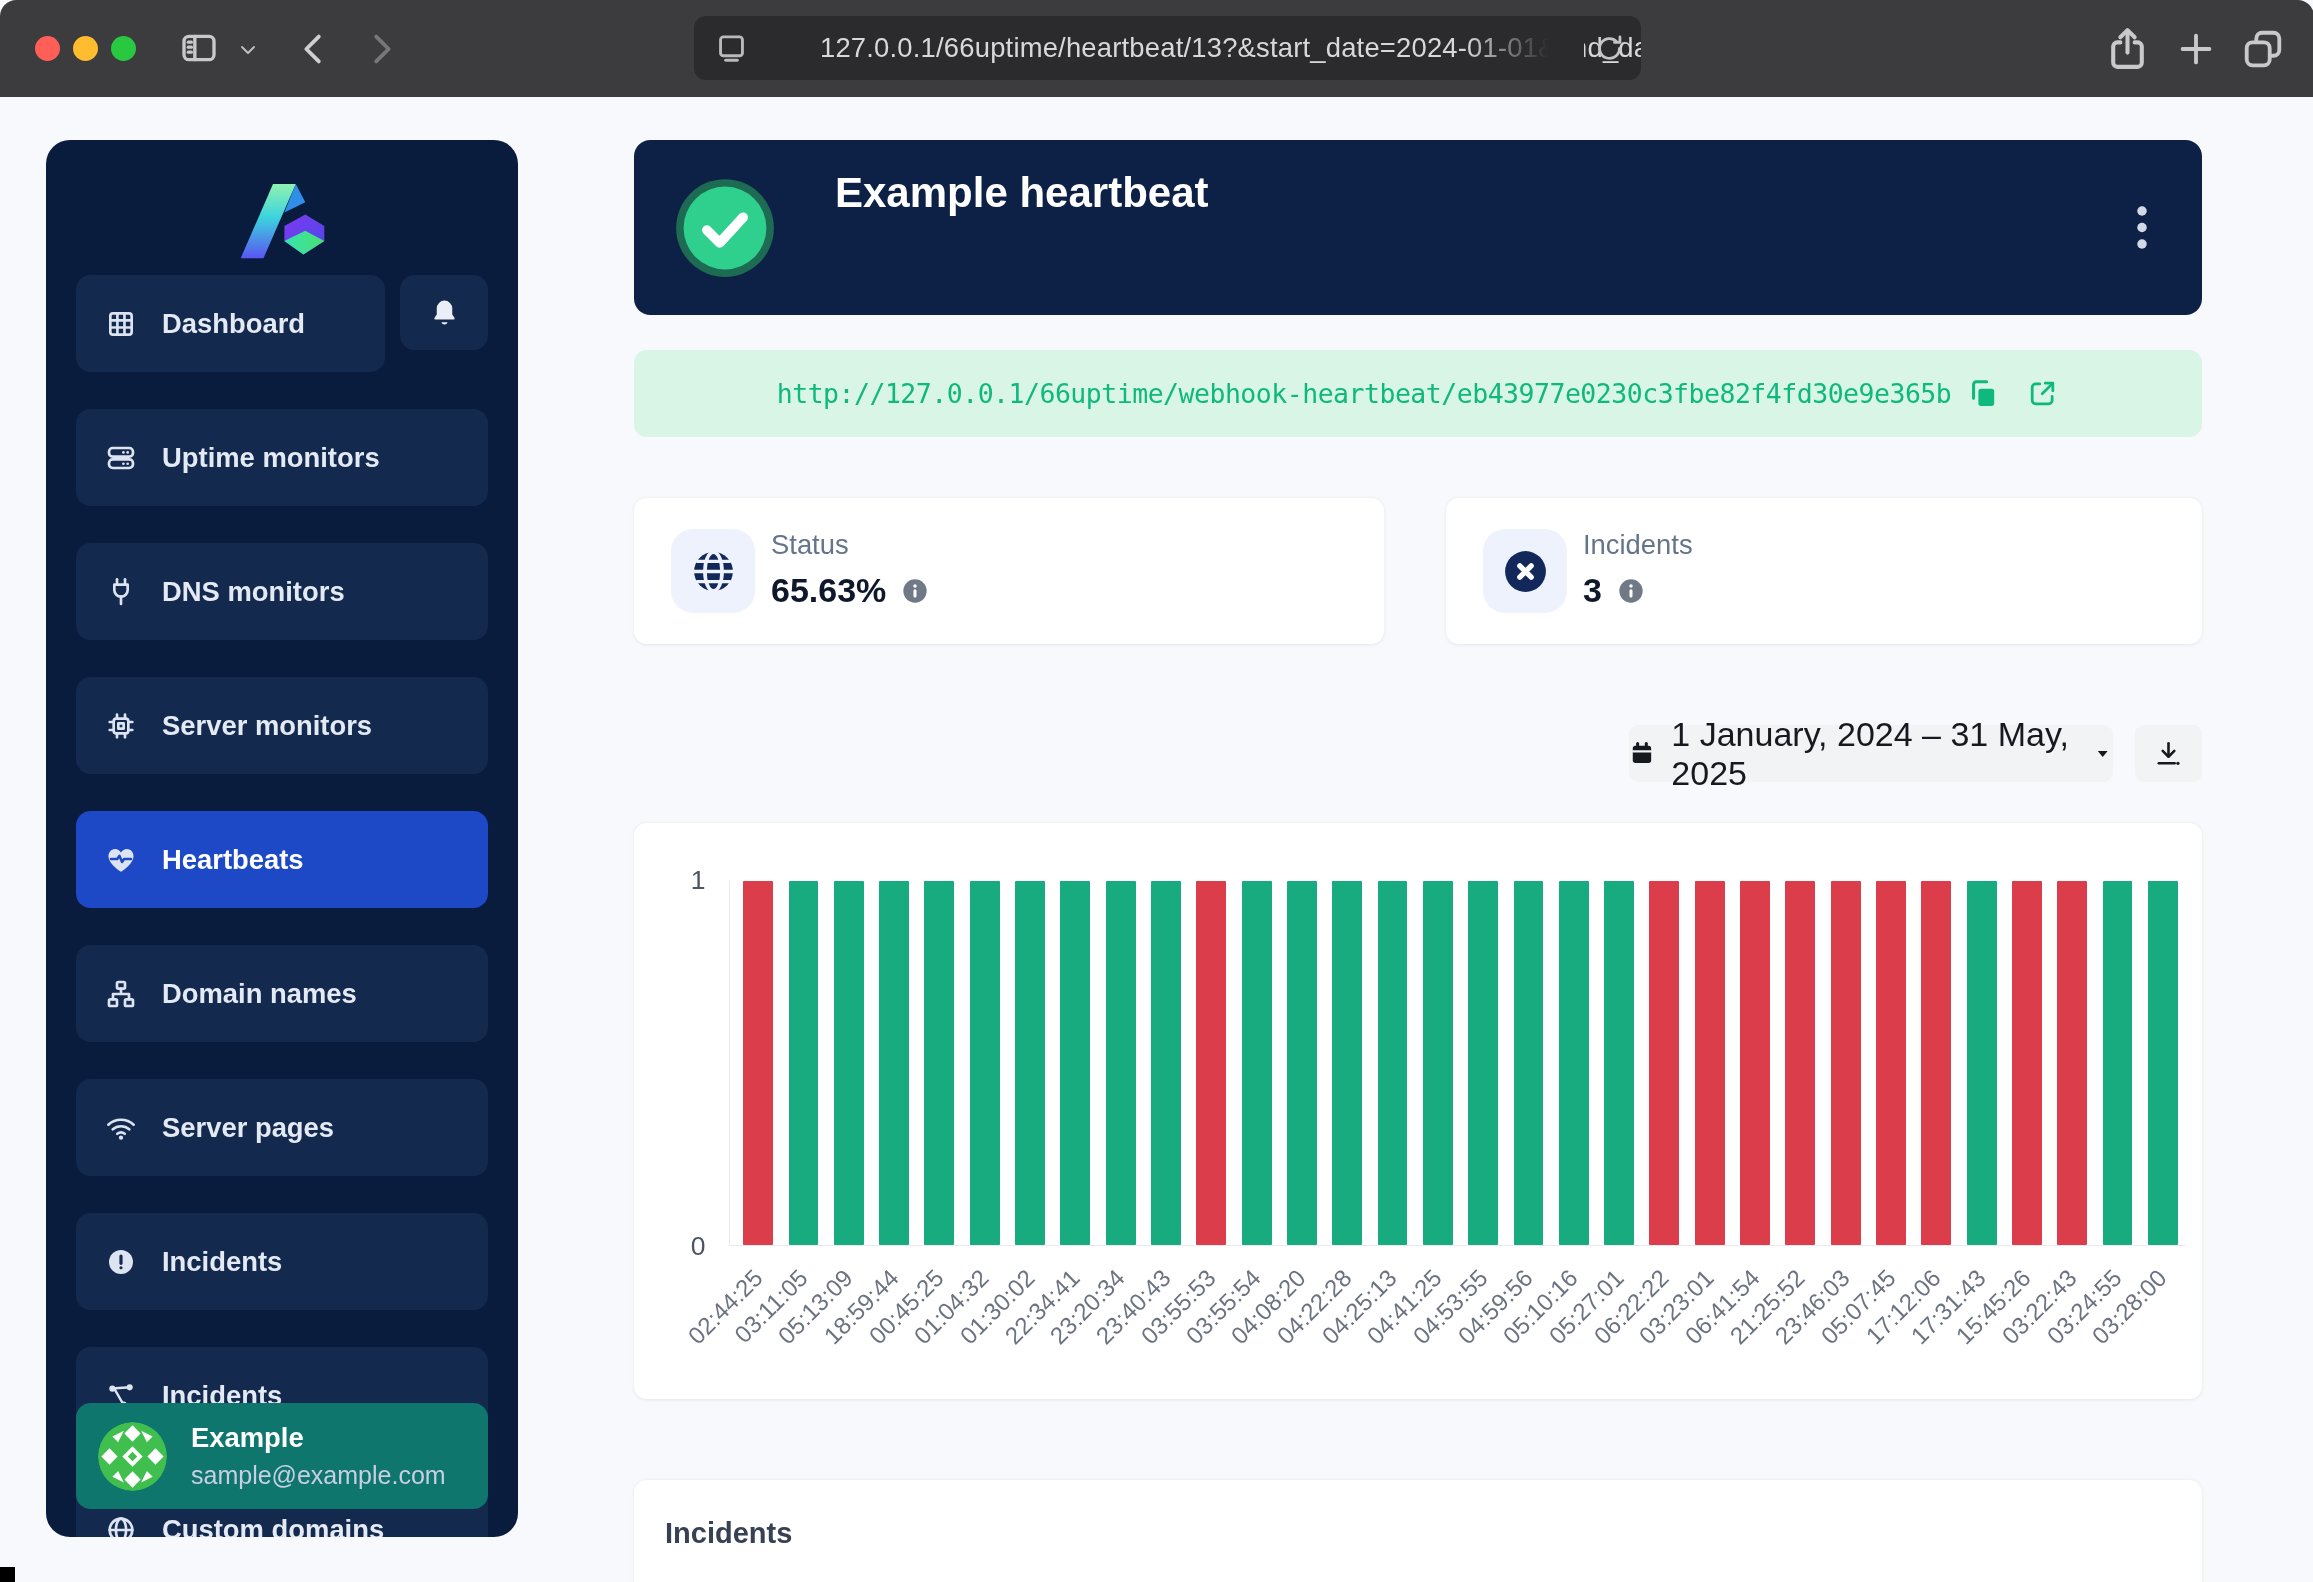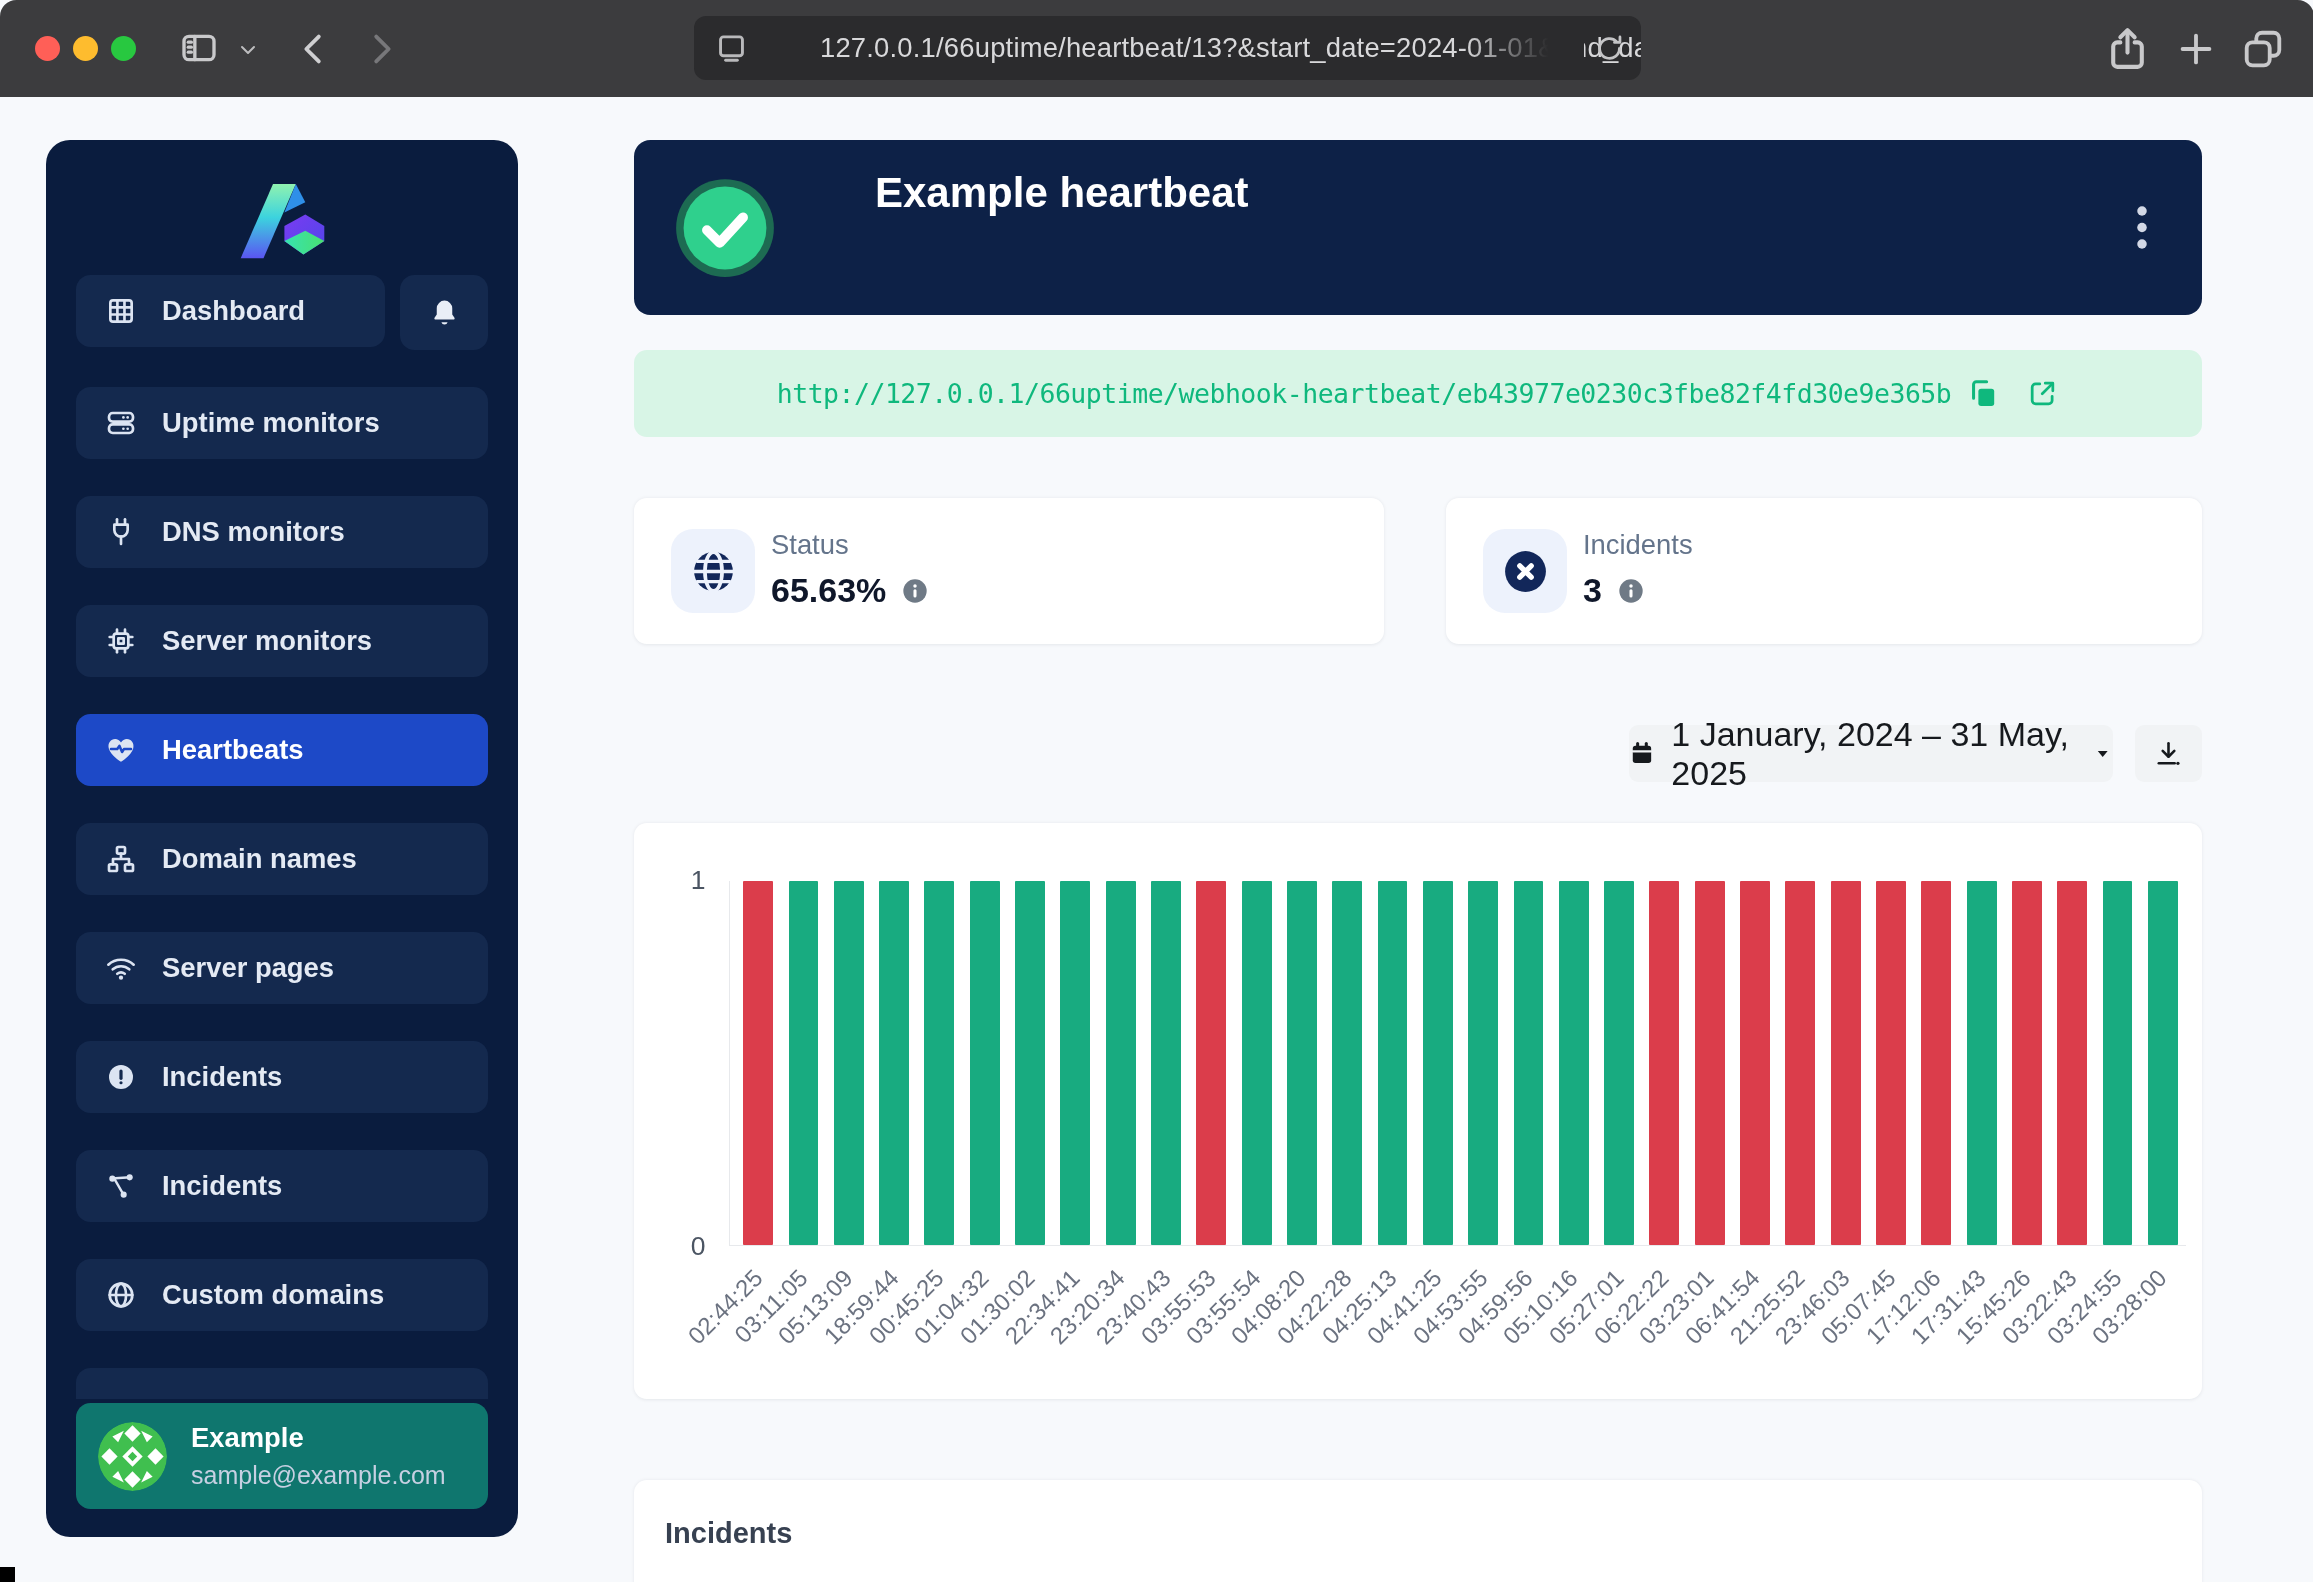--- a/index.html
+++ b/index.html
@@ -24,35 +24,35 @@
   .urlfield .pageic { width:35px; height:35px; margin-left:20px; color:#b9b9bb; flex:0 0 auto; }
   .urlfield .urltext { margin-left:71px; font-size:27.4px; color:#d8d8da; white-space:nowrap; letter-spacing:0.2px; }
   .urlfade { position:absolute; right:57px; top:0; width:119px; height:64px; background:linear-gradient(90deg, rgba(43,43,45,0), #2b2b2d 70%); }
   .reloadic { position:absolute; right:14.6px; top:15.5px; width:33px; height:33px; color:#c4c4c6; }
 
   
   .sidebar { position:absolute; left:46px; top:140px; width:472px; height:1397px; background:#0a1c3e; border-radius:24px; overflow:hidden; }
   .logo { width:117px; height:95px; margin:27.4px auto 12.8px auto; }
   .nav { padding:0 30px; }
   .nav-row { display:flex; gap:14.6px; margin-bottom:37px; }
-  .nav-item { height:72px; background:#14294e; border-radius:14.6px; display:flex; align-items:center; padding:0 29px; gap:25px; color:#e4eaf4; font-size:27.4px; font-weight:600; flex:1 1 auto; }
+  .nav-item { height:97px; background:#14294e; border-radius:14.6px; display:flex; align-items:center; padding:0 29px; gap:25px; color:#e4eaf4; font-size:27.4px; font-weight:600; flex:1 1 auto; }
   .nav-item.active { background:#1d49c7; color:#ffffff; }
   .nav-item .nicon { width:32px; height:32px; flex:0 0 auto; color:#dce4f2; }
   .bell-btn { width:88px; height:75px; background:#14294e; border-radius:14.6px; display:flex; align-items:center; justify-content:center; color:#e9eef7; flex:0 0 auto; }
   .bell-btn .nicon { width:31px; height:31px; }
   .partial-item { height:31px; background:#14294e; border-radius:14.6px 14.6px 0 0; margin:0 30px 7.3px 30px; }
   .user-panel { position:absolute; left:30px; right:30px; bottom:28px; height:106px; background:#0f766e; border-radius:14.6px; display:flex; align-items:center; padding:0 22px; gap:24px; }
   .avatar { width:69px; height:69px; border-radius:50%; overflow:hidden; flex:0 0 auto; }
   .uname { font-size:27.4px; font-weight:700; color:#ffffff; margin-bottom:7.3px; }
   .uemail { font-size:25px; color:#c6d0e2; }
 
   
   .header-card { position:absolute; left:634px; top:140px; width:1568px; height:175px; background:#0d2147; border-radius:16.4px; }
   .check-badge { position:absolute; left:40px; top:37px; width:102px; height:102px; }
-  .h-title { position:absolute; left:201px; top:29px; font-size:42px; font-weight:700; color:#ffffff;margin-left:40px; }
+  .h-title { position:absolute; left:201px; top:29px; font-size:42px; font-weight:700; color:#ffffff; }
   .h-sub { position:absolute; left:201px; top:97px; font-size:28px; color:#c3cdde; }
   .h-sub b { color:#eef2f8; }
   .kebab { position:absolute; right:38px; top:60px; width:44px; height:55px; color:#d2d8e6; }
 
   .webhook-bar { position:absolute; left:634px; top:350px; width:1568px; height:87px; background:#d8f5e6; border-radius:12.8px; display:flex; align-items:center; justify-content:center; gap:14.6px; color:#0fb87d; }
   .webhook-url { font-family:"DejaVu Sans Mono", monospace; font-size:26.5px; letter-spacing:-0.5px; }
   .wicon { width:33px; height:33px; }
   .wicon.ext { margin-left:12.8px; }
 
   .stat-card { position:absolute; top:498px; height:146px; background:#ffffff; border-radius:12.8px; box-shadow:0 0.9px 3.7px rgba(15,23,42,.08); }

